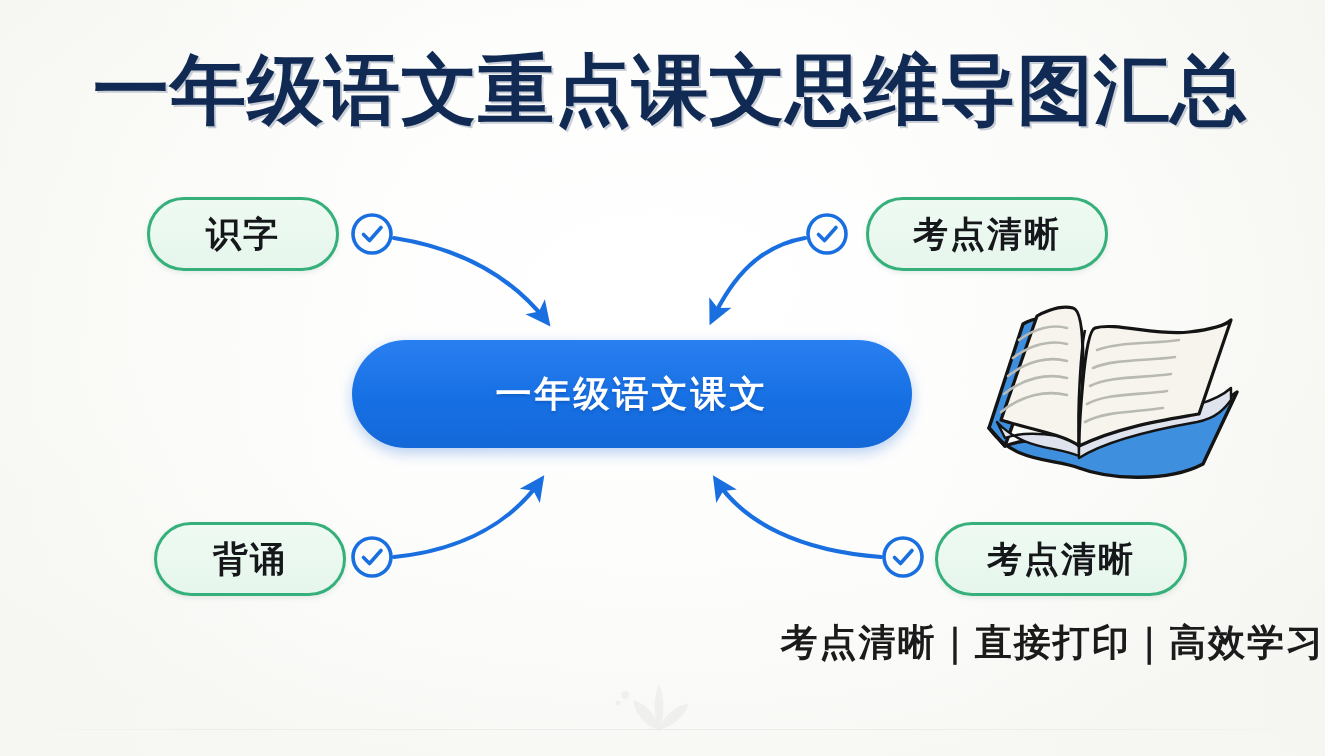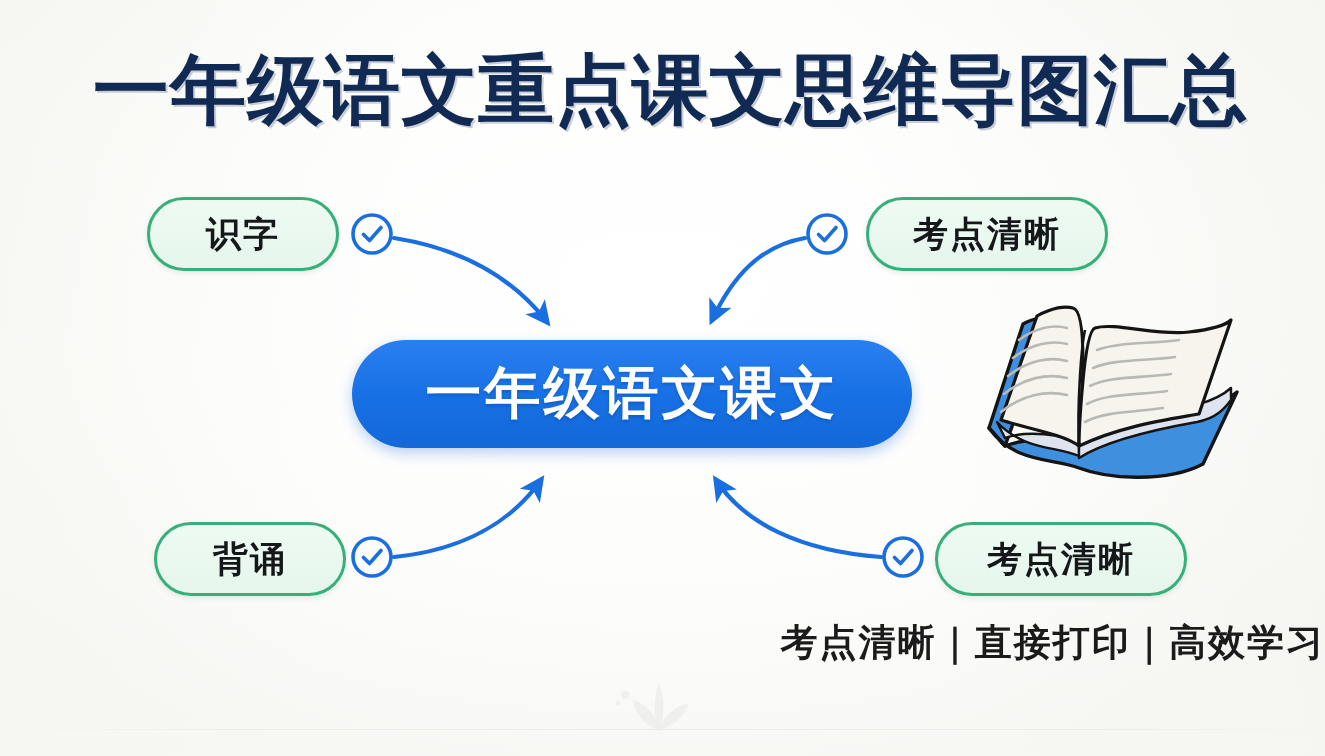--- a/index.html
+++ b/index.html
@@ -111,21 +111,21 @@
     box-sizing: border-box;
     display: flex;
     align-items: center;
     justify-content: center;
     border-radius: 56px;
     background: linear-gradient(180deg, #2a7ff0 0%, #1670e4 55%, #1468d8 100%);
     box-shadow: 0 5px 14px rgba(20,100,215,0.30);
     z-index: 4;
   }
   #center-node span {
-    font-size: 56px;
+    font-size: 36px;
     font-weight: 700;
     color: #ffffff;
     letter-spacing: 3px;
     font-family: Liberation Sans, sans-serif;
     white-space: nowrap;
     text-shadow: 0 2px 3px rgba(0,40,110,0.25);
   }
 
   
   #book {

